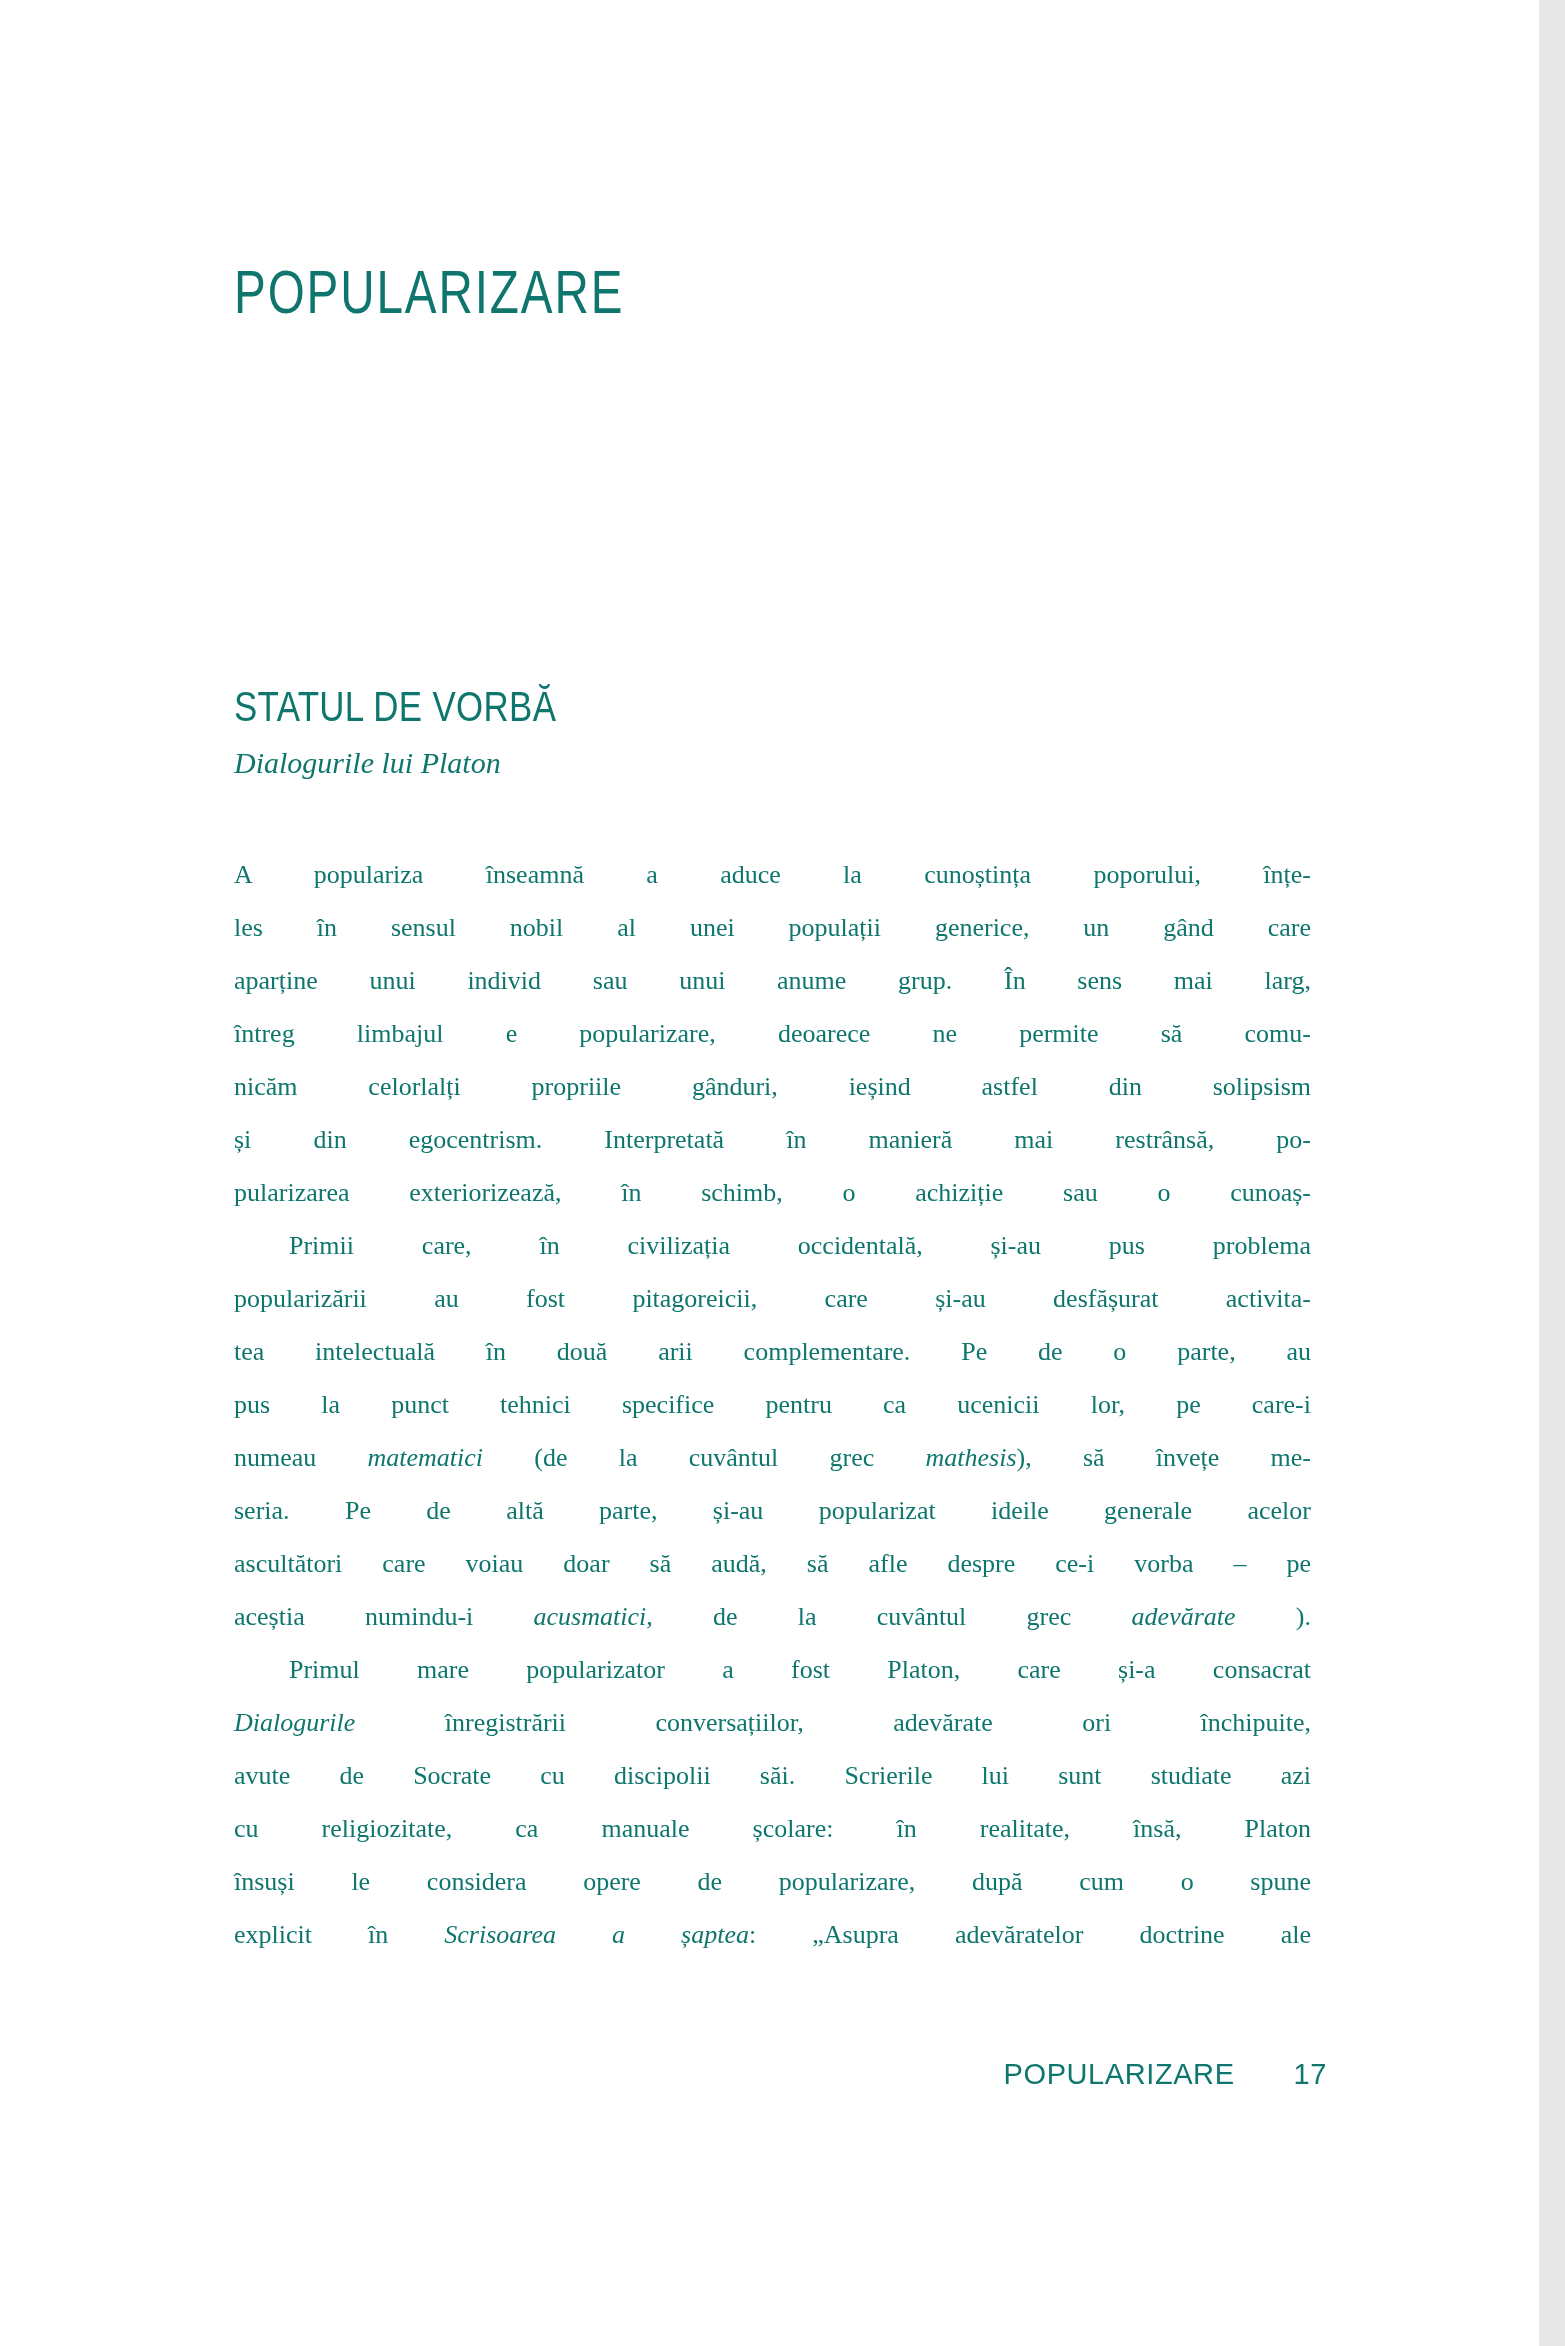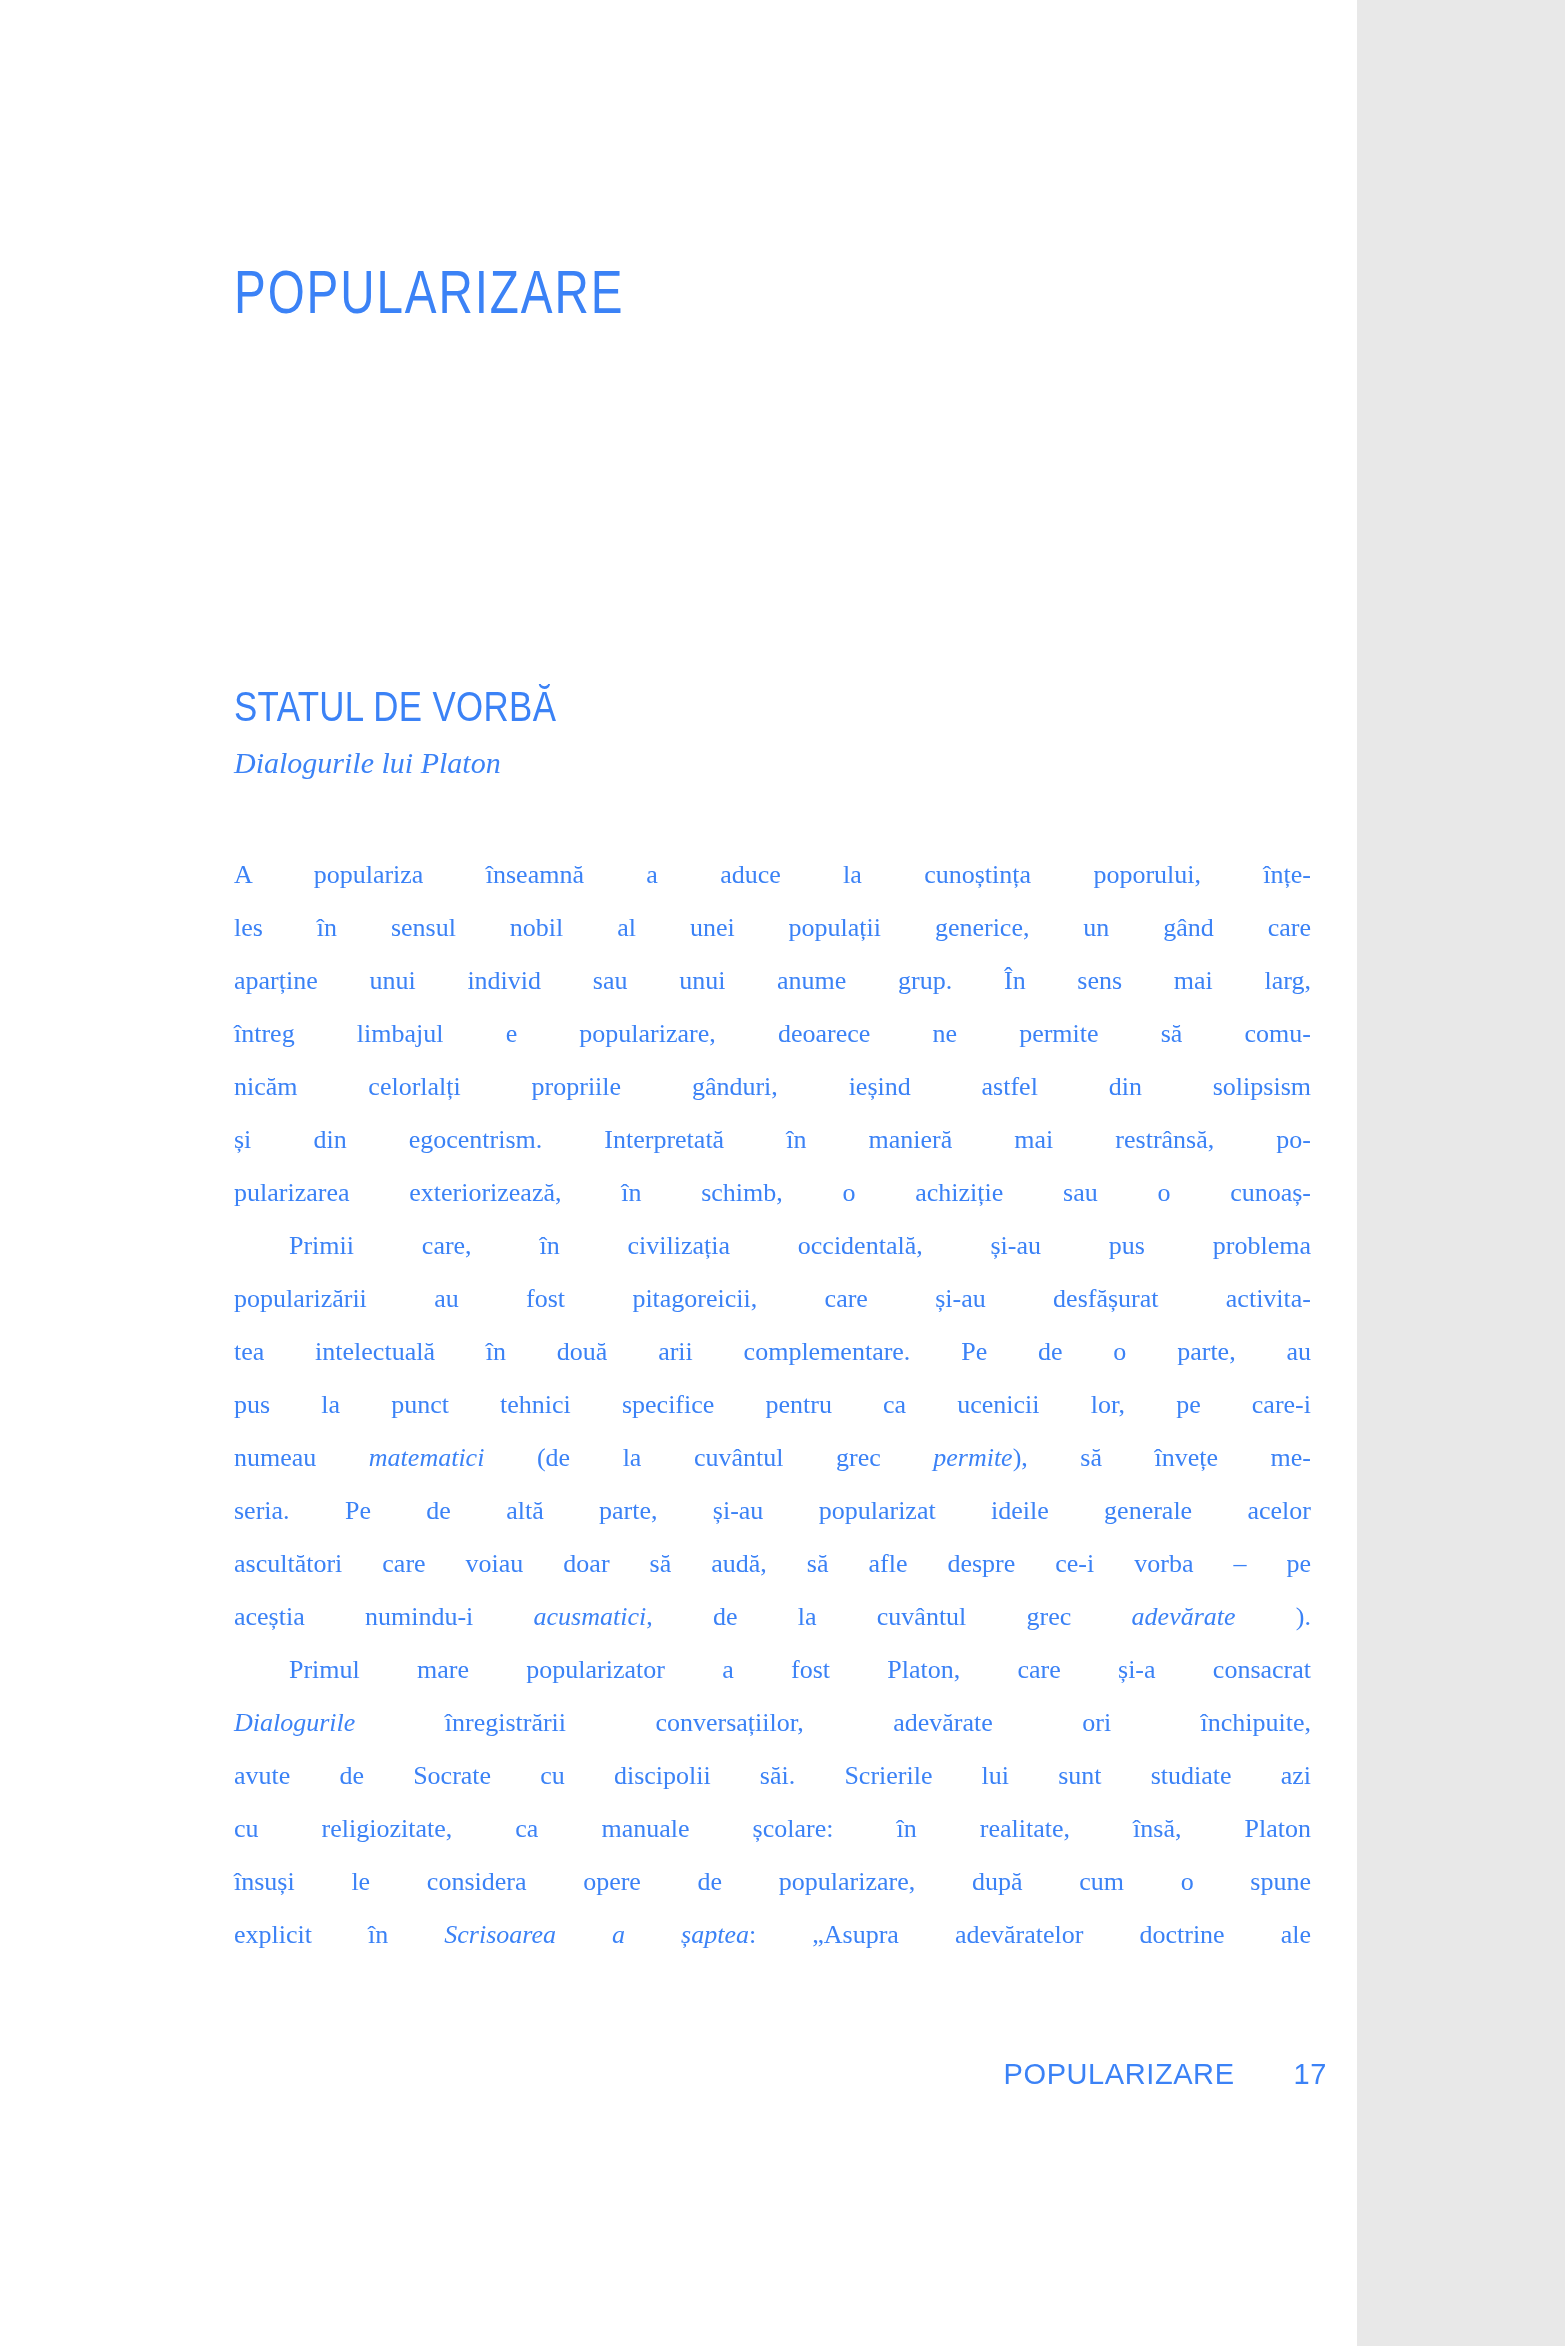--- a/index.html
+++ b/index.html
@@ -1,20 +1,20 @@
 <!DOCTYPE html>
 <html style="font-size:15px"><head>
 <meta charset="utf-8">
 <style>
   html,body{margin:0;padding:0;background:#e8e8e8;}
   .page{
     position:relative;
-    width:1357px;height:2347px;
+    width:1539px;height:2347px;
     background:#ffffff;
-    color:#3b82f6;
+    color:#0f766e;
     font-family:"Liberation Serif", serif;
     overflow:hidden;
   }
   .doc-title{
     position:absolute;left:234px;top:262px;
     font-family:"Liberation Sans", sans-serif;
     font-size:61px;font-weight:400;
     letter-spacing:0.04em;
     line-height:1;
     transform:scaleX(0.78);
@@ -80,21 +80,21 @@
       <div class="line"><span>les în sensul nobil al unei populații generice, un gând care</span></div>
       <div class="line"><span>aparține unui individ sau unui anume grup. În sens mai larg,</span></div>
       <div class="line"><span>întreg limbajul e popularizare, deoarece ne permite să comu-</span></div>
       <div class="line"><span>nicăm celorlalți propriile gânduri, ieșind astfel din solipsism</span></div>
       <div class="line"><span>și din egocentrism. Interpretată în manieră mai restrânsă, po-</span></div>
       <div class="line"><span>pularizarea exteriorizează, în schimb, o achiziție sau o cunoaș-</span></div>
       <div class="line indent"><span>Primii care, în civilizația occidentală, și-au pus problema</span></div>
       <div class="line"><span>popularizării au fost pitagoreicii, care și-au desfășurat activita-</span></div>
       <div class="line"><span>tea intelectuală în două arii complementare. Pe de o parte, au</span></div>
       <div class="line"><span>pus la punct tehnici specifice pentru ca ucenicii lor, pe care-i</span></div>
-      <div class="line"><span>numeau </span><span class="it">matematici</span><span> (de la cuvântul grec </span><span class="it">permite</span><span>), să învețe me-</span></div>
+      <div class="line"><span>numeau </span><span class="it">matematici</span><span> (de la cuvântul grec </span><span class="it">mathesis</span><span>), să învețe me-</span></div>
       <div class="line"><span>seria. Pe de altă parte, și-au popularizat ideile generale acelor</span></div>
       <div class="line"><span>ascultători care voiau doar să audă, să afle despre ce-i vorba – pe</span></div>
       <div class="line"><span>aceștia numindu-i </span><span class="it">acusmatici</span><span>, de la cuvântul grec </span><span class="it">adevărate</span><span> ).</span></div>
       <div class="line indent"><span>Primul mare popularizator a fost Platon, care și-a consacrat</span></div>
       <div class="line"><span class="it">Dialogurile</span><span> înregistrării conversațiilor, adevărate ori închipuite,</span></div>
       <div class="line"><span>avute de Socrate cu discipolii săi. Scrierile lui sunt studiate azi</span></div>
       <div class="line"><span>cu religiozitate, ca manuale școlare: în realitate, însă, Platon</span></div>
       <div class="line"><span>însuși le considera opere de popularizare, după cum o spune</span></div>
       <div class="line"><span>explicit în </span><span class="it">Scrisoarea a șaptea</span><span>: „Asupra adevăratelor doctrine ale</span></div>
     </div>

